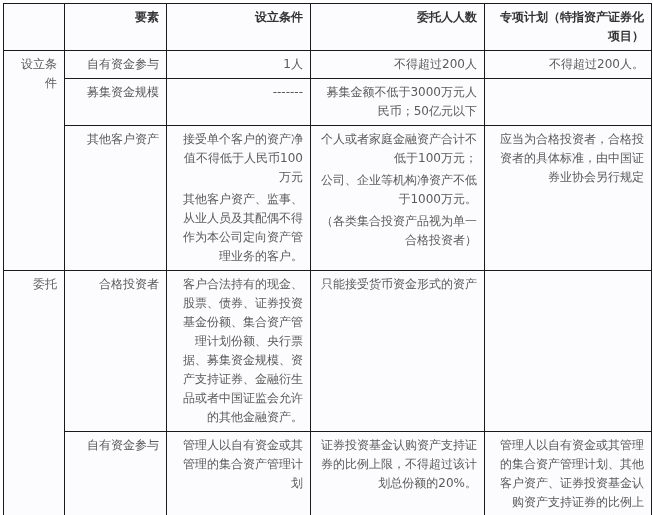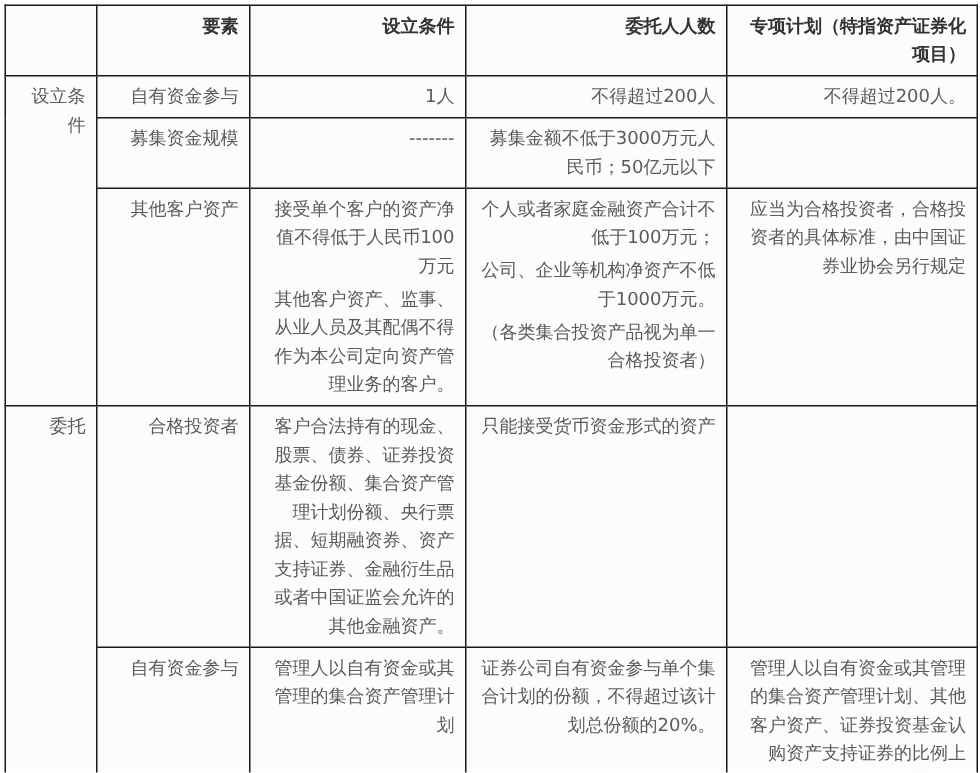--- a/index.html
+++ b/index.html
@@ -91,36 +91,36 @@
     </td>
     <td>
           <span class="para">应当为合格投资者，合格投资者的具体标准，由中国证券业协会另行规定</span>
         </td>
   </tr>
 
   <tr class="h-r4">
     <td rowspan="2" class="group">委托</td>
     <td>合格投资者</td>
     <td>
-          <span class="para">客户合法持有的现金、股票、债券、证券投资基金份额、集合资产管理计划份额、央行票据、短期融资券、资产支持证券、金融衍生品或者中国证监会允许的其他金融资产。</span>
+          <span class="para">客户合法持有的现金、股票、债券、证券投资基金份额、集合资产管理计划份额、央行票据、募集资金规模、资产支持证券、金融衍生品或者中国证监会允许的其他金融资产。</span>
         </td>
     <td>
           <span class="para">只能接受货币资金形式的资产</span>
         </td>
     <td>
           <span class="para"></span>
         </td>
   </tr>
 
   <tr class="h-r5">
     <td>自有资金参与</td>
     <td>
           <span class="para">管理人以自有资金或其管理的集合资产管理计划</span>
         </td>
     <td>
-          <span class="para">证券公司自有资金参与单个集合计划的份额，不得超过该计划总份额的20%。</span>
+          <span class="para">证券投资基金认购资产支持证券的比例上限，不得超过该计划总份额的20%。</span>
         </td>
     <td>
           <span class="para">管理人以自有资金或其管理的集合资产管理计划、其他客户资产、证券投资基金认购资产支持证券的比例上限，由其按照有关规定和合同约定确定。</span>
         </td>
   </tr>
 </tbody>
   </table>
 
 </body></html>

